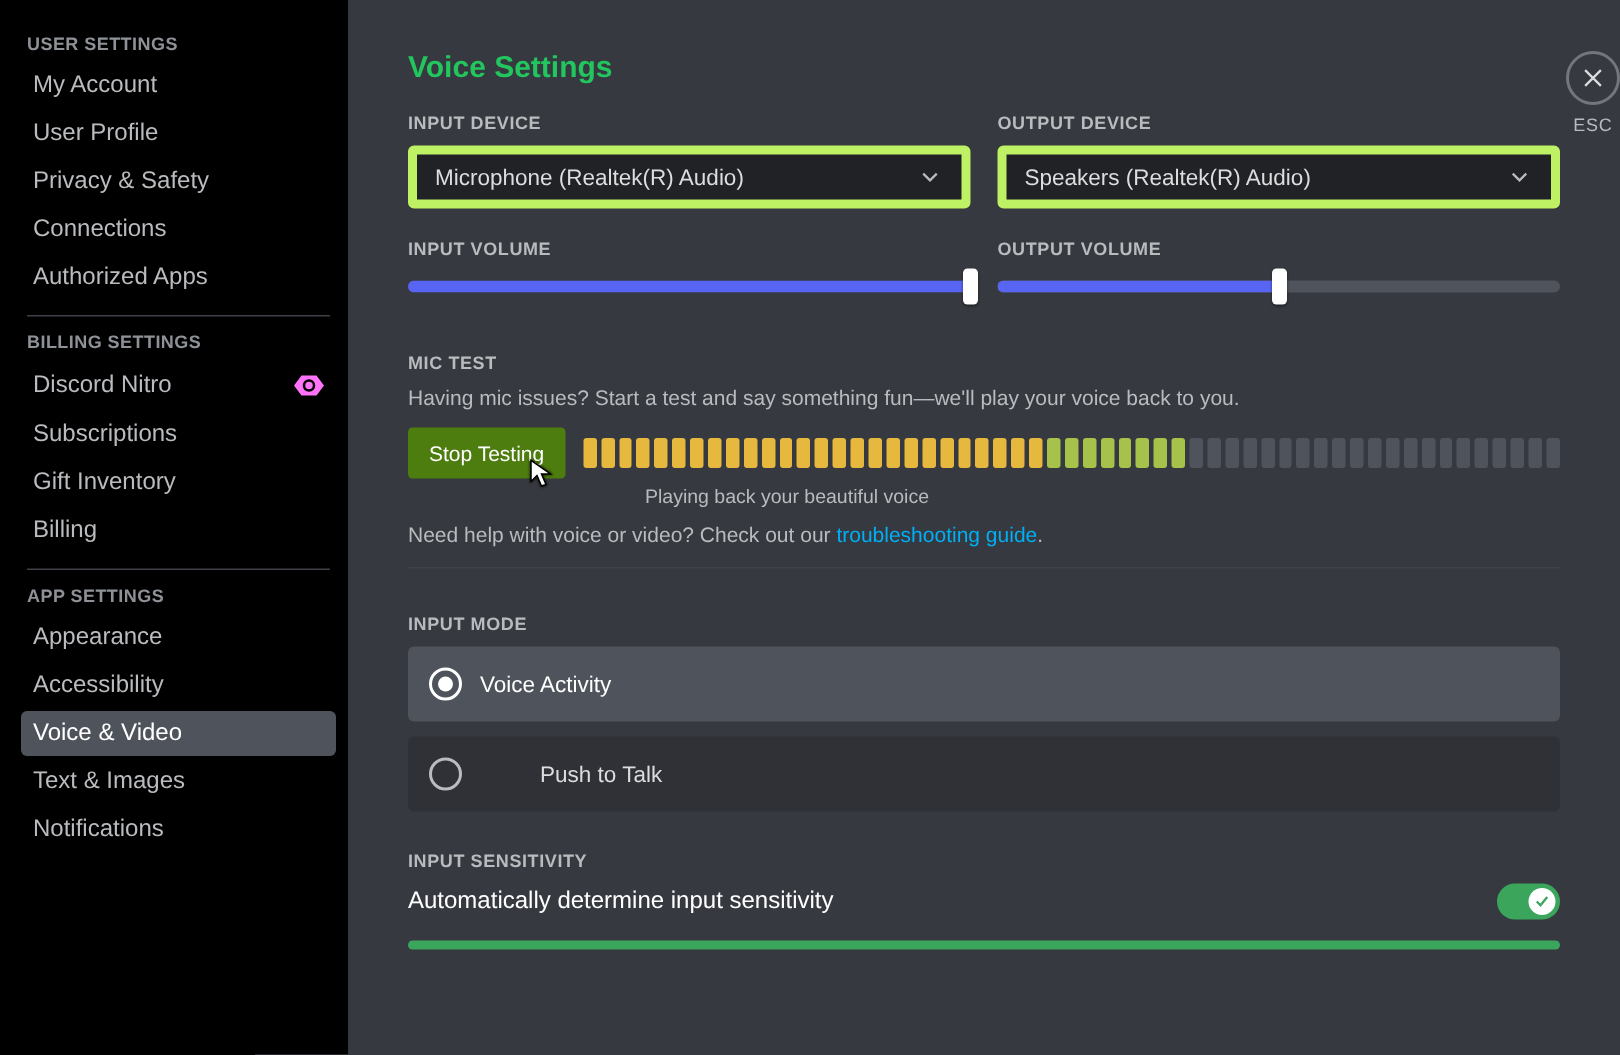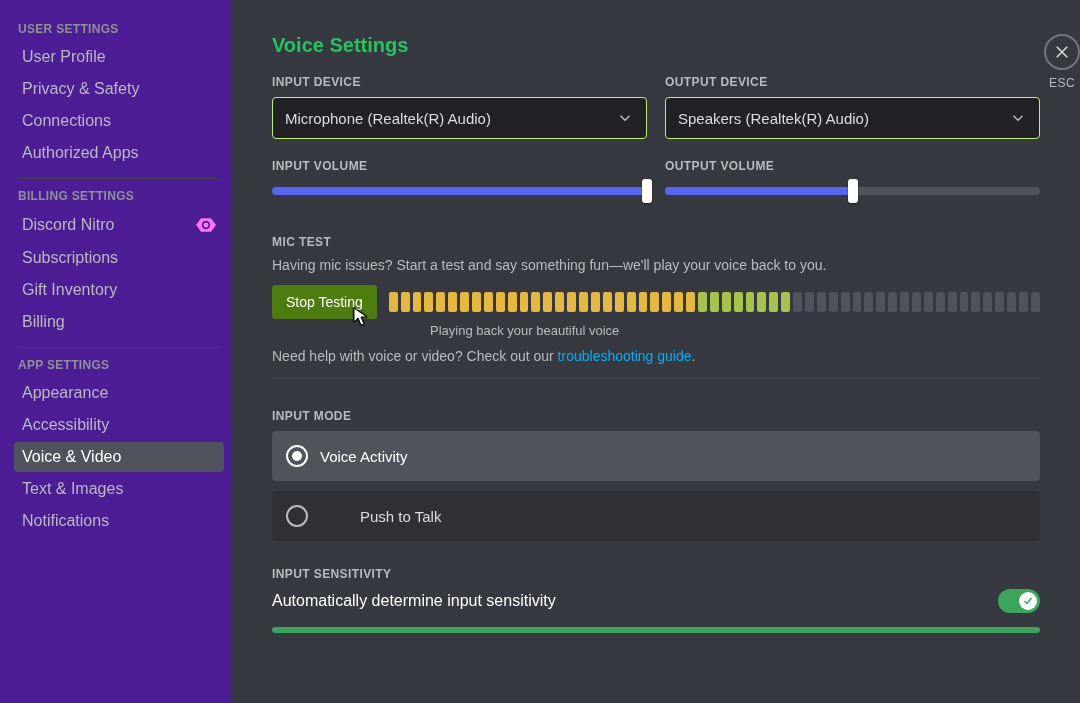--- a/index.html
+++ b/index.html
@@ -8,21 +8,21 @@
     background: #36393f;
     color: #dcddde;
     width: 1080px;
     height: 703px;
     overflow: hidden;
     display: flex;
   }
   
   .sidebar {
     width: 232px;
-    background: #4c1d95;
+    background: #000000;
     height: 100%;
     padding: 14px 8px 14px 14px;
     overflow-y: auto;
   }
   .side-header {
     font-size: 12px;
     font-weight: 700;
     color: #8e9297;
     letter-spacing: .3px;
     margin: 8px 0 6px 4px;
@@ -92,21 +92,21 @@
   .field-label {
     font-size: 12px;
     font-weight: 700;
     color: #b9bbbe;
     letter-spacing: .4px;
     margin-bottom: 8px;
     text-transform: uppercase;
   }
   .select {
     background: #202225;
-    border: 1px solid #bef264;
+    border: 6px solid #bef264;
     border-radius: 4px;
     height: 42px;
     display:flex; align-items:center; justify-content:space-between;
     padding: 0 12px;
     color: #dcddde;
     font-size: 15px;
     cursor:pointer;
     margin-bottom: 20px;
   }
   .chev { width: 18px; height:18px; }
@@ -245,20 +245,23 @@
   }
   .content::-webkit-scrollbar { width:0; }
   .sidebar::-webkit-scrollbar { width:0; }
 </style>
 </head>
 <body>
 
 <div class="sidebar">
 
   <div class="side-header">USER SETTINGS</div>
+  <div class="side-item">
+      <span>My Account</span>
+    </div>
   <div class="side-item">
       <span>User Profile</span>
     </div>
   <div class="side-item">
       <span>Privacy &amp; Safety</span>
     </div>
   <div class="side-item">
       <span>Connections</span>
     </div>
   <div class="side-item">

